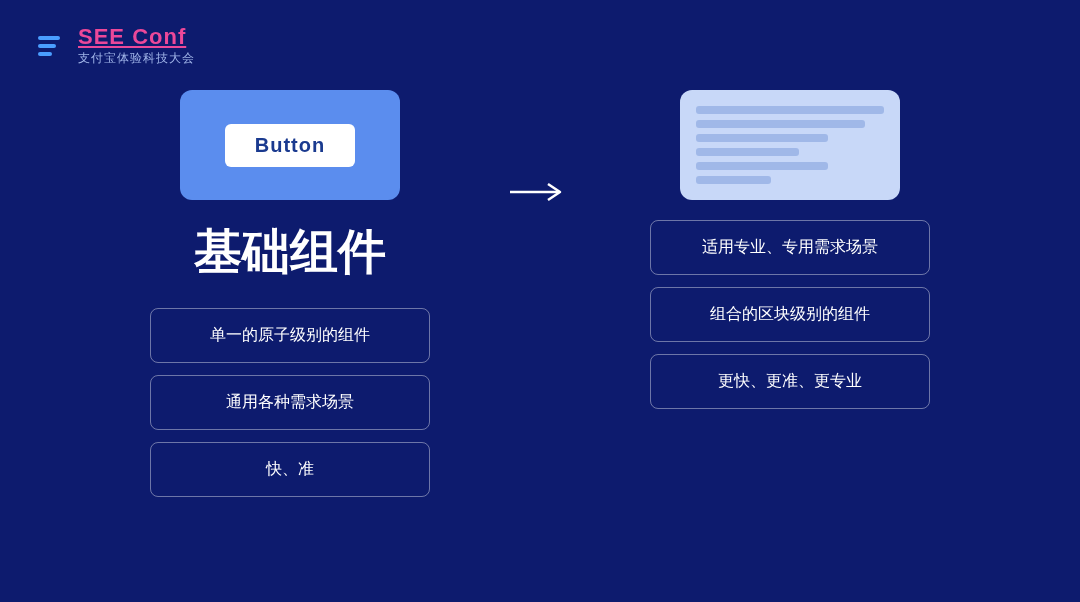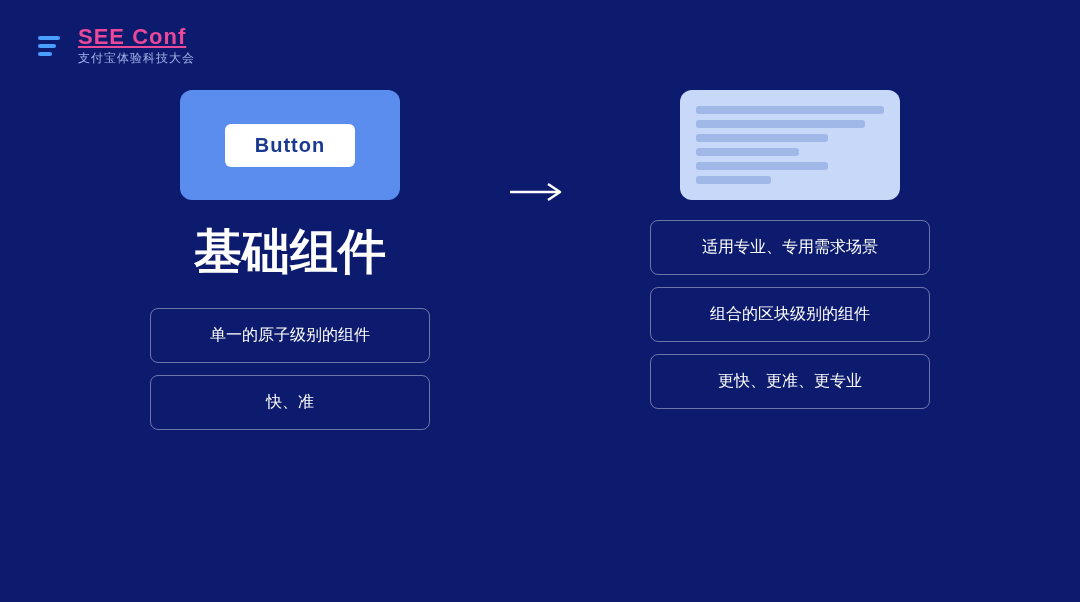--- a/index.html
+++ b/index.html
@@ -197,20 +197,21 @@
   <div class="left-col">
 
     <div class="button-illustration">
       <div class="button-inner">Button</div>
     </div>
 
     <div class="section-title">基础组件</div>
 
     <div class="feature-list">
       <div class="feature-item">单一的原子级别的组件</div>
+      <div class="feature-item">通用各种需求场景</div>
       <div class="feature-item">快、准</div>
     </div>
   </div>
 
   <div class="arrow-area">
     <svg class="arrow-svg" viewBox="0 0 60 24" fill="none" xmlns="http://www.w3.org/2000/svg">
       <line x1="0" y1="12" x2="48" y2="12" stroke="white" stroke-width="2.5"></line>
       <polyline points="38,4 50,12 38,20" fill="none" stroke="white" stroke-width="2.5" stroke-linejoin="round"></polyline>
     </svg>
   </div>

